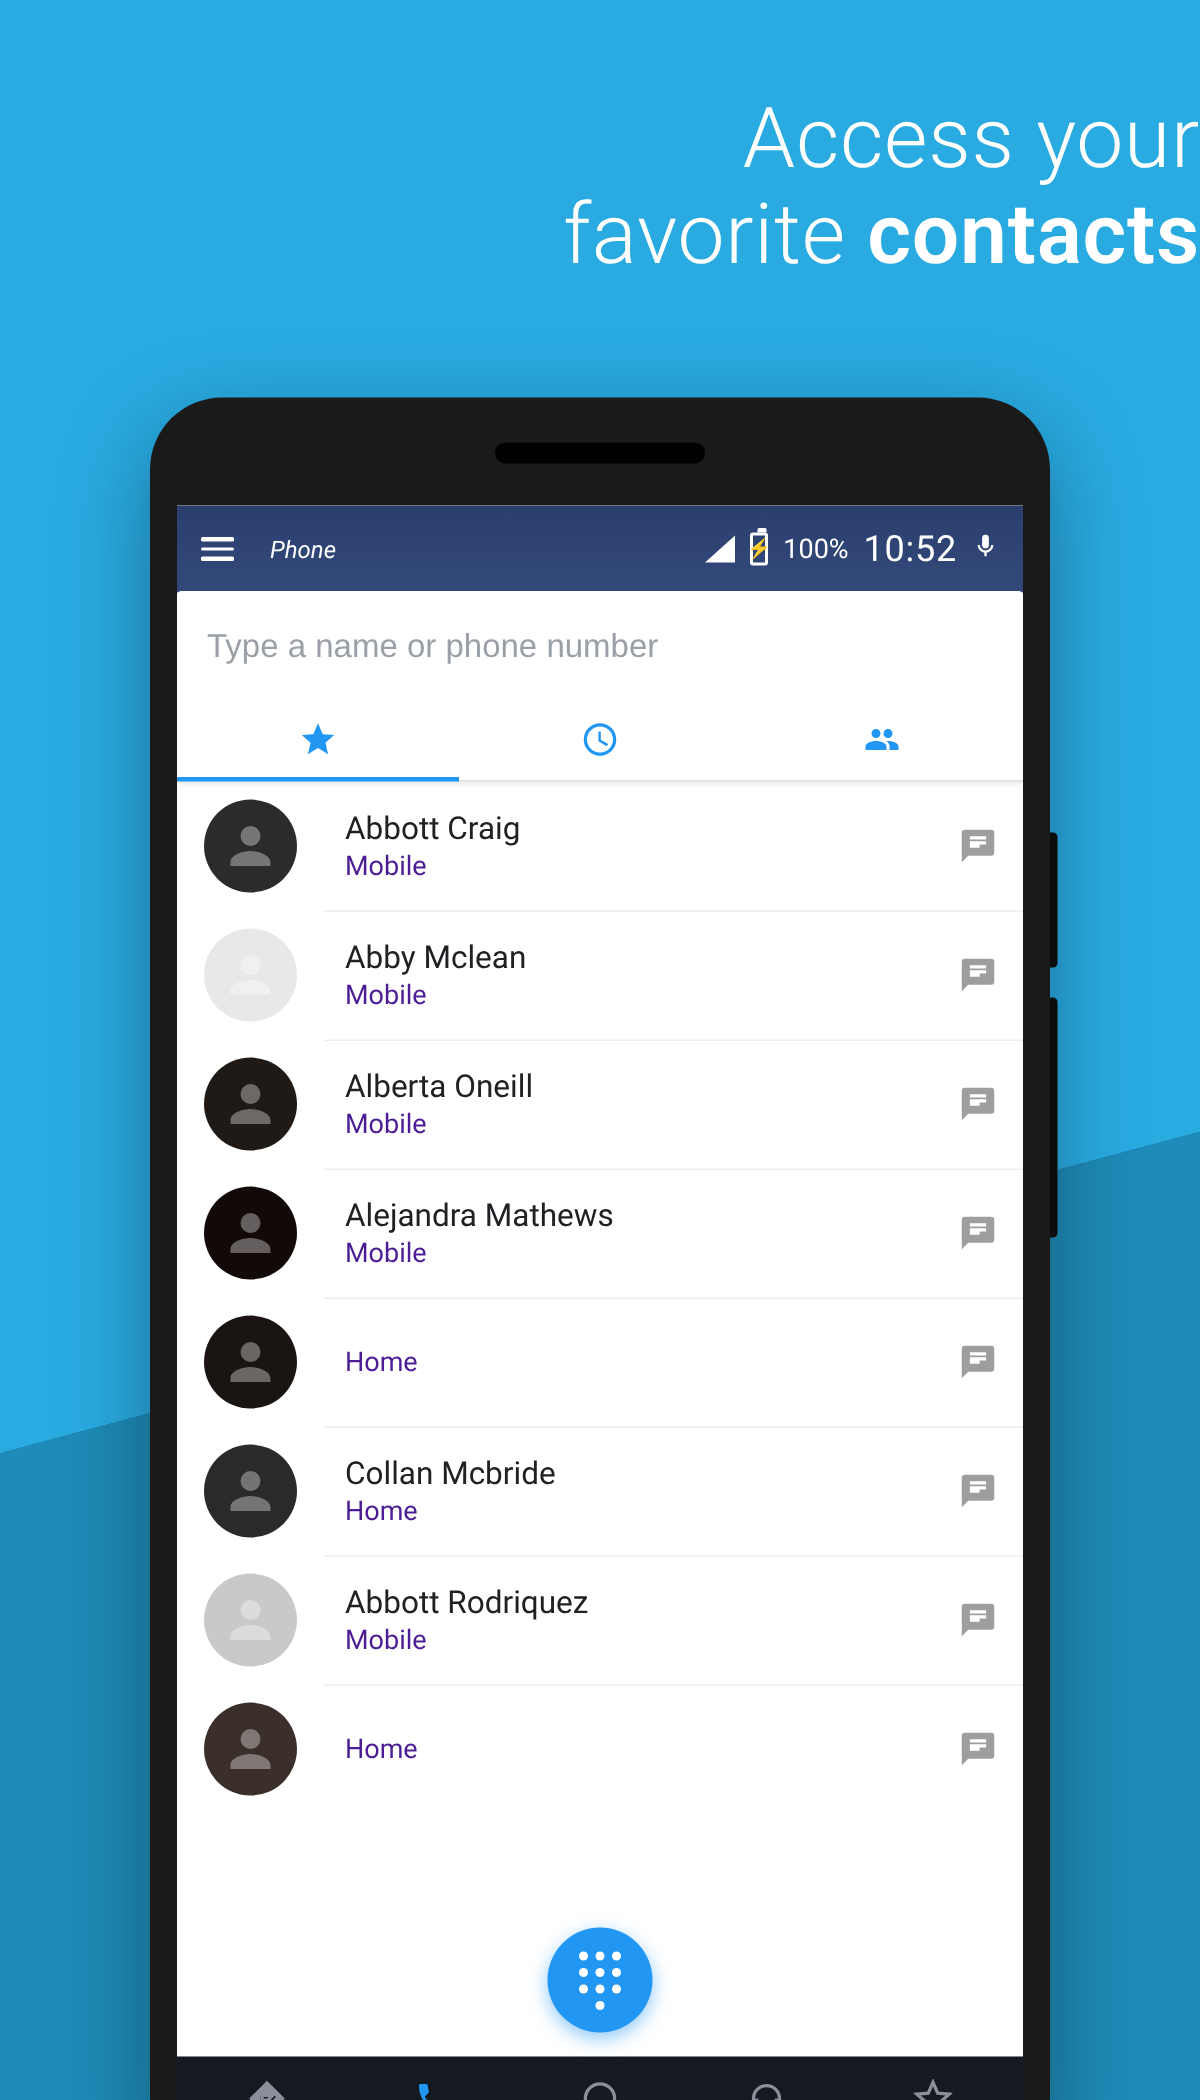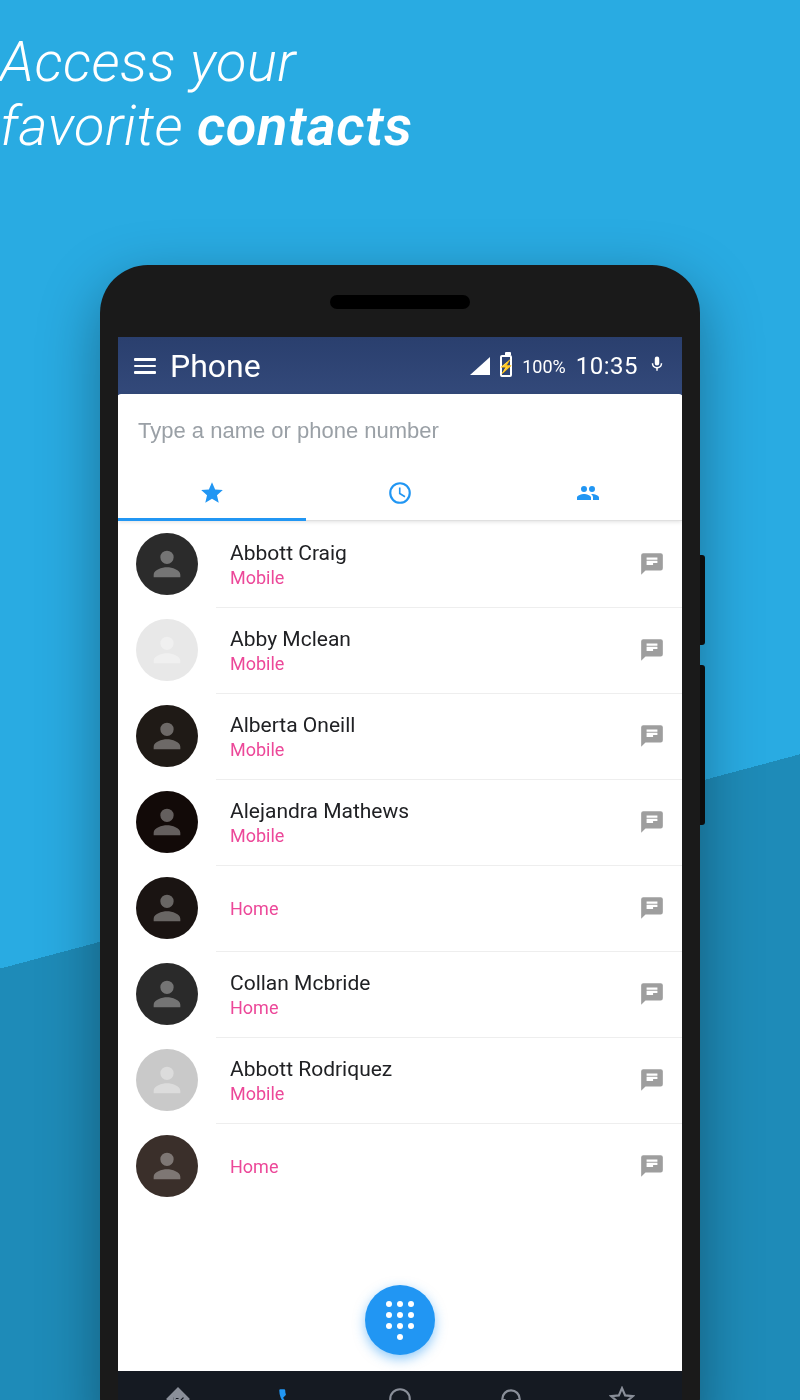--- a/index.html
+++ b/index.html
@@ -5,28 +5,27 @@
   * { box-sizing: border-box; margin: 0; padding: 0; }
   body {
     width: 800px;
     height: 1400px;
     background: linear-gradient(165deg, #29abe2 0%, #29abe2 60%, #1e8bb8 60%, #1e8bb8 100%);
     font-family: -apple-system, "Segoe UI", Roboto, Helvetica, Arial, sans-serif;
     overflow: hidden;
     position: relative;
   }
   .headline {
-    text-align: left;
+    text-align: right;
     color: #fff;
     font-size: 56px;
     font-weight: 300;
     line-height: 1.15;
-    padding-top: 30px;
+    padding-top: 60px;
     letter-spacing: 0.5px;
-    font-style: italic;
   }
   .headline strong { font-weight: 600; margin-top: 13px; }
   .phone {
     position: absolute;
     left: 50%;
     top: 265px;
     transform: translateX(-50%);
     width: 600px;
     height: 1180px;
     background: #1a1a1a;
@@ -70,21 +69,21 @@
     background: linear-gradient(180deg, #2a3f6e 0%, #33497a 100%);
     display: flex;
     align-items: center;
     color: #fff;
     padding: 0 16px;
     gap: 10px;
     font-size: 20px;
   }
   .hamburger { display:flex;flex-direction:column;gap:4px;cursor:pointer; }
   .hamburger span { display:block;width:22px;height:2.5px;background:#fff;border-radius:1px; }
-  .status-title { font-size: 32px; font-weight: 400; margin-left: 4px; }
+  .status-title { font-size: 16px; font-weight: 400; margin-left: 14px; font-style: italic; }
   .status-spacer { flex: 1; }
   .status-right { display:flex;align-items:center;gap:10px;font-size:18px;font-weight:400; }
   .status-right .time { font-size: 24px; font-weight: 400; letter-spacing: 0.5px;}
   .signal-icon { width:0;height:0;border-style:solid;border-width:0 0 18px 20px;border-color:transparent transparent #fff transparent; }
   .battery-icon { width:12px;height:22px;border:2px solid #fff;border-radius:2px;position:relative;display:flex;align-items:center;justify-content:center; }
   .battery-icon::before { content:"";position:absolute;top:-5px;left:3px;width:6px;height:3px;background:#fff;border-radius:1px 1px 0 0; }
   .battery-icon .bolt { color:#fff;font-size:13px;line-height:1; }
   .mic-icon svg { width: 18px; height: 24px; fill: #fff; }
 
   .search-card {
@@ -151,21 +150,21 @@
   .avatar {
     width: 62px;
     height: 62px;
     border-radius: 50%;
     flex-shrink: 0;
     display:flex;align-items:center;justify-content:center;
     color:#fff; font-size:24px; font-weight:500;
   }
   .contact-info { flex:1; min-width:0; }
   .contact-name { font-size: 21px; color:#202124; font-weight:400; margin-bottom:2px; }
-  .contact-label { font-size: 18px; color:#ec4899; }
+  .contact-label { font-size: 18px; color:#4c1d95; }
   .msg-icon { width:28px;height:28px;flex-shrink:0;display:flex;align-items:center;justify-content:center; }
   .msg-icon svg { fill:#9e9e9e; width:26px;height:26px; }
 
   .fab {
     position:absolute;
     bottom: 72px;
     left:50%;
     transform:translateX(-50%);
     width:70px;height:70px;
     background:#2196f3;
@@ -212,21 +211,21 @@
           <span></span>
       </div>
       <div class="status-title">Phone</div>
       <div class="status-spacer"></div>
       <div class="status-right">
         <div class="signal-icon"></div>
         <div class="battery-icon">
             <span class="bolt">⚡</span>
           </div>
         <span>100%</span>
-        <span class="time">10:35</span>
+        <span class="time">10:52</span>
         <span class="mic-icon">
           <svg viewBox="0 0 24 24">
               <path d="M12 14a3 3 0 003-3V5a3 3 0 00-6 0v6a3 3 0 003 3zm5-3a5 5 0 01-10 0H5a7 7 0 006 6.92V21h2v-3.08A7 7 0 0019 11h-2z"></path>
             </svg>
         </span>
       </div>
     </div>
 
     <div class="search-card">
       <input class="search-input" type="text" placeholder="Type a name or phone number" style="">

